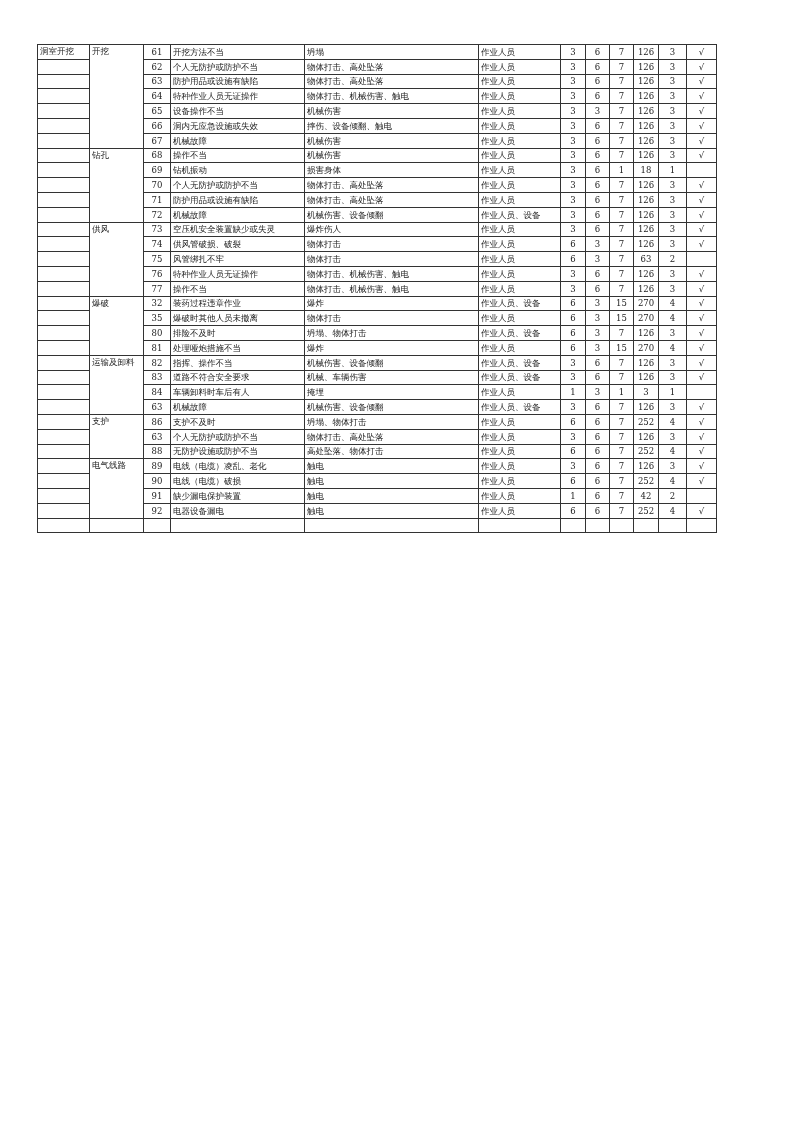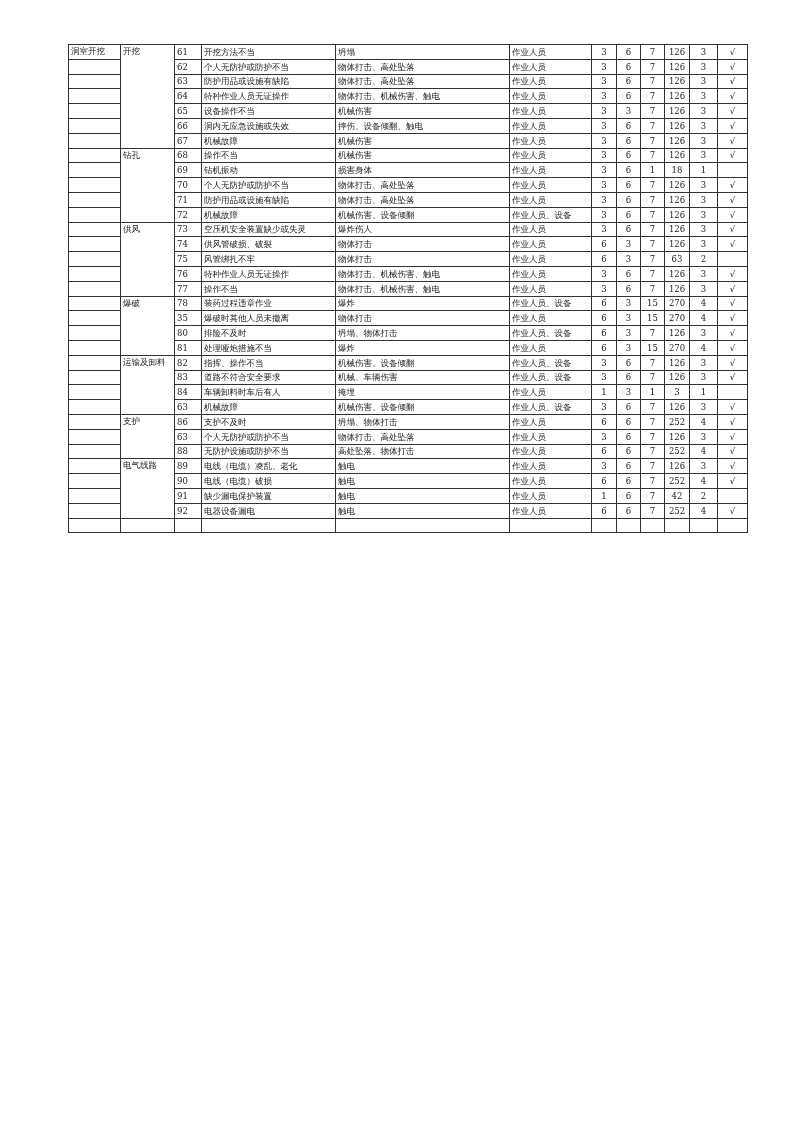--- a/index.html
+++ b/index.html
@@ -1,31 +1,31 @@
 <!DOCTYPE html>
 <html><head>
 <meta charset="utf-8">
 <style>
   html, body { margin: 0; padding: 0; background: #ffffff; }
   body { width: 793px; height: 1122px; position: relative; overflow: hidden;
          font-family: "DejaVu Serif", "Liberation Serif", serif; color: #222; }
   table.risk {
-    position: absolute; left: 68px; top: 44px;
+    position: absolute; left: 37px; top: 44px;
     border-collapse: collapse; table-layout: fixed;
     width: 679px; font-size: 8.5px;
     border: 1.5px solid #222;
   }
   table.risk td {
     border: 1px solid #333; height: 13.8px; padding: 0 2px;
     white-space: nowrap; overflow: hidden; line-height: 13px;
     vertical-align: bottom;
   }
   td.area { vertical-align: top !important; }
   td.sub { vertical-align: top !important; border-bottom: 1px solid #333; }
-  td.num { text-align: left; padding-right: 2px; }
+  td.num { text-align: center; padding-right: 2px; }
   td.c { text-align: center; }
   td.hz { text-decoration-color: #999; }
 </style>
 </head>
 <body>
 
 <table class="risk">
   <colgroup>
     <col style="width:52px">
       <col style="width:54px">
@@ -261,21 +261,21 @@
         <td class="c">3</td>
         <td class="c">6</td>
         <td class="c">7</td>
         <td class="c">126</td>
         <td class="c">3</td>
         <td class="c">√</td>
       </tr>
       <tr>
         <td class="area"></td>
         <td class="sub" rowspan="4">爆破</td>
-        <td class="num">78</td>
+        <td class="num">32</td>
         <td class="">装药过程违章作业</td>
         <td class="hz">爆炸</td>
         <td class="">作业人员、设备</td>
         <td class="c">6</td>
         <td class="c">3</td>
         <td class="c">15</td>
         <td class="c">270</td>
         <td class="c">4</td>
         <td class="c">√</td>
       </tr>

